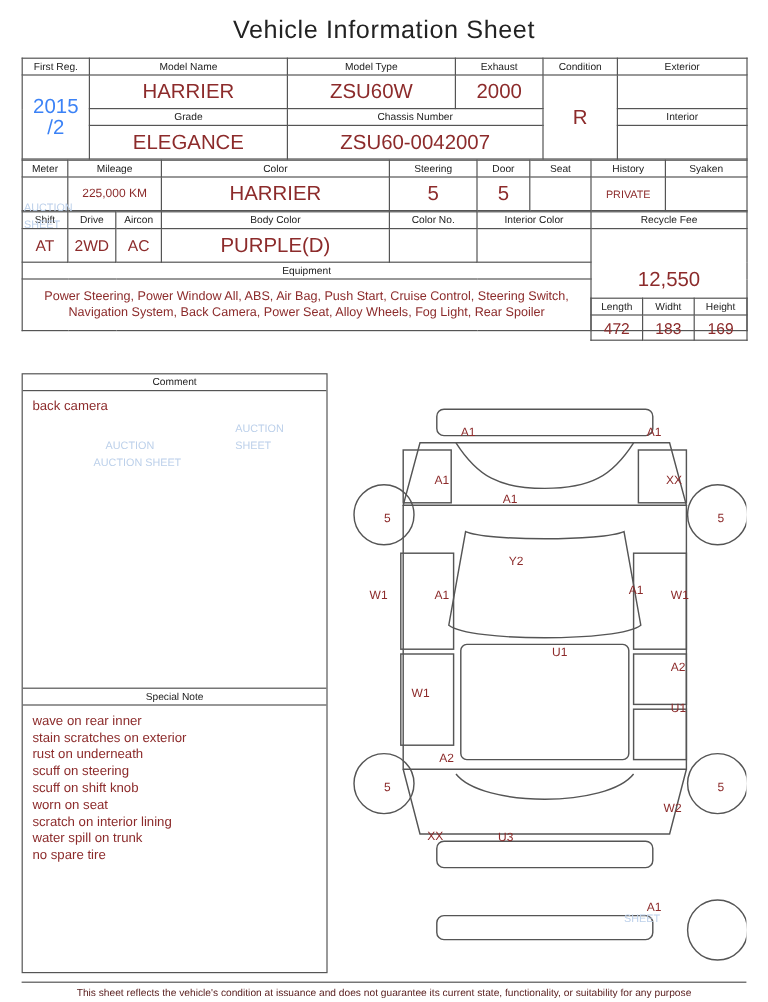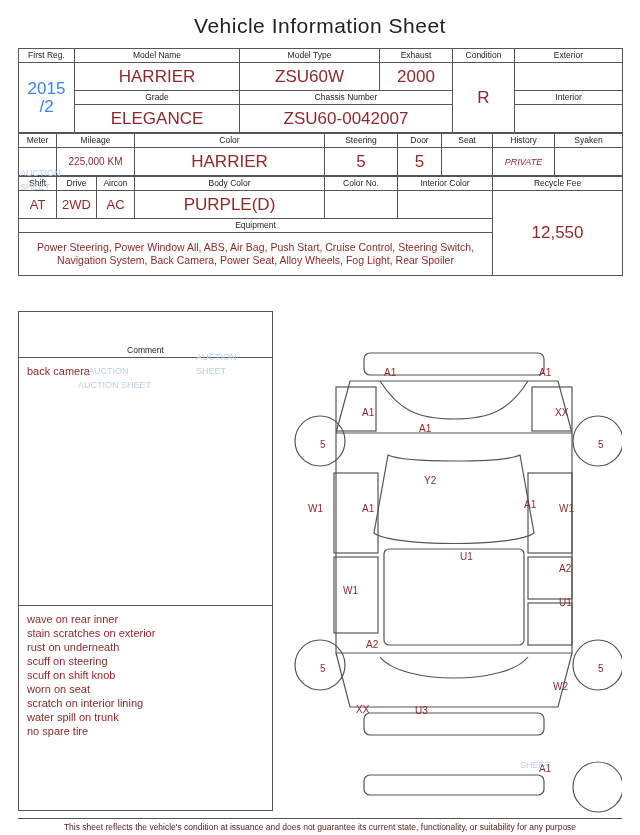--- a/index.html
+++ b/index.html
@@ -39,21 +39,21 @@
     height:13px;
     line-height:13px;
   }
   .val{
     color:#8c2b2b;
     height:27px;
   }
   .v-lg{font-size:17px;}
   .v-md{font-size:13px;}
   .v-sm{font-size:10px;}
-  .v-xs{font-size:9px;font-style:italic;}
+  .v-xs{font-size:9px;}
   .equip{
     color:#8c2b2b;
     font-size:10.5px;
     text-align:left;
     padding:2px 3px;
     line-height:13px;
     margin-left:36px;
   }
   .yearcell{
     font-size:17px;
@@ -77,24 +77,24 @@
     font-size:8.5px;color:#222;text-align:center;
     border-bottom:1px solid #555;
     height:13px;line-height:13px;
   }
   .secbody{
     font-size:11px;color:#8c2b2b;
     padding:6px 8px;
     line-height:14px;
     white-space:pre-line;
   }
-  .comment-box{height:262px;box-sizing:border-box;border-bottom:1px solid #555;margin-top:32px;}
+  .comment-box{height:262px;box-sizing:border-box;border-bottom:1px solid #555;}
   .special-box{height:236px;box-sizing:border-box;}
   .diagram{
-    position:absolute;left:258px;top:12px;width:346px;height:500px;
+    position:absolute;left:258px;top:0;width:346px;height:500px;
   }
   .footer{
     position:absolute;left:18px;top:818px;width:604px;
     border-top:1px solid #555;
     font-size:8.5px;color:#5a2020;
     text-align:center;
     padding-top:3px;
     box-sizing:border-box;
   }
   .wm{
@@ -227,30 +227,50 @@
     </tr>
     <tr>
       <td class="hd" colspan="6">Equipment</td>
     </tr>
     <tr>
       <td class="equip" colspan="6" style="height:42px">Power Steering, Power Window  All, ABS, Air Bag, Push Start, Cruise Control, Steering Switch, Navigation System, Back Camera, Power Seat, Alloy Wheels, Fog Light, Rear Spoiler</td>
     </tr>
   </tbody>
     </table>
 
+  <table class="grid" style="width:130px;margin-left:474px;margin-top:-28px;">
+    <colgroup>
+        <col style="width:43px">
+        <col style="width:43px">
+        <col style="width:44px">
+      </colgroup>
+    <tbody>
+        <tr>
+      <td class="hd">Length</td>
+      <td class="hd">Widht</td>
+      <td class="hd">Height</td>
+    </tr>
+    <tr>
+      <td class="val v-md" style="height:20px">472</td>
+      <td class="val v-md" style="height:20px">183</td>
+      <td class="val v-md" style="height:20px">169</td>
+    </tr>
+  </tbody>
+    </table>
 </div>
 
 <div class="lower">
 
   <div class="leftcol">
     <div class="comment-box">
       <div class="sechdr">Comment</div>
       <div class="secbody">back camera</div>
     </div>
     <div class="special-box">
+      <div class="sechdr">Special Note</div>
       <div class="secbody">wave on rear inner
 stain scratches on exterior
 rust on underneath
 scuff on steering
 scuff on shift knob
 worn on seat
 scratch on interior lining
 water spill on trunk
 no spare tire</div>
     </div>

